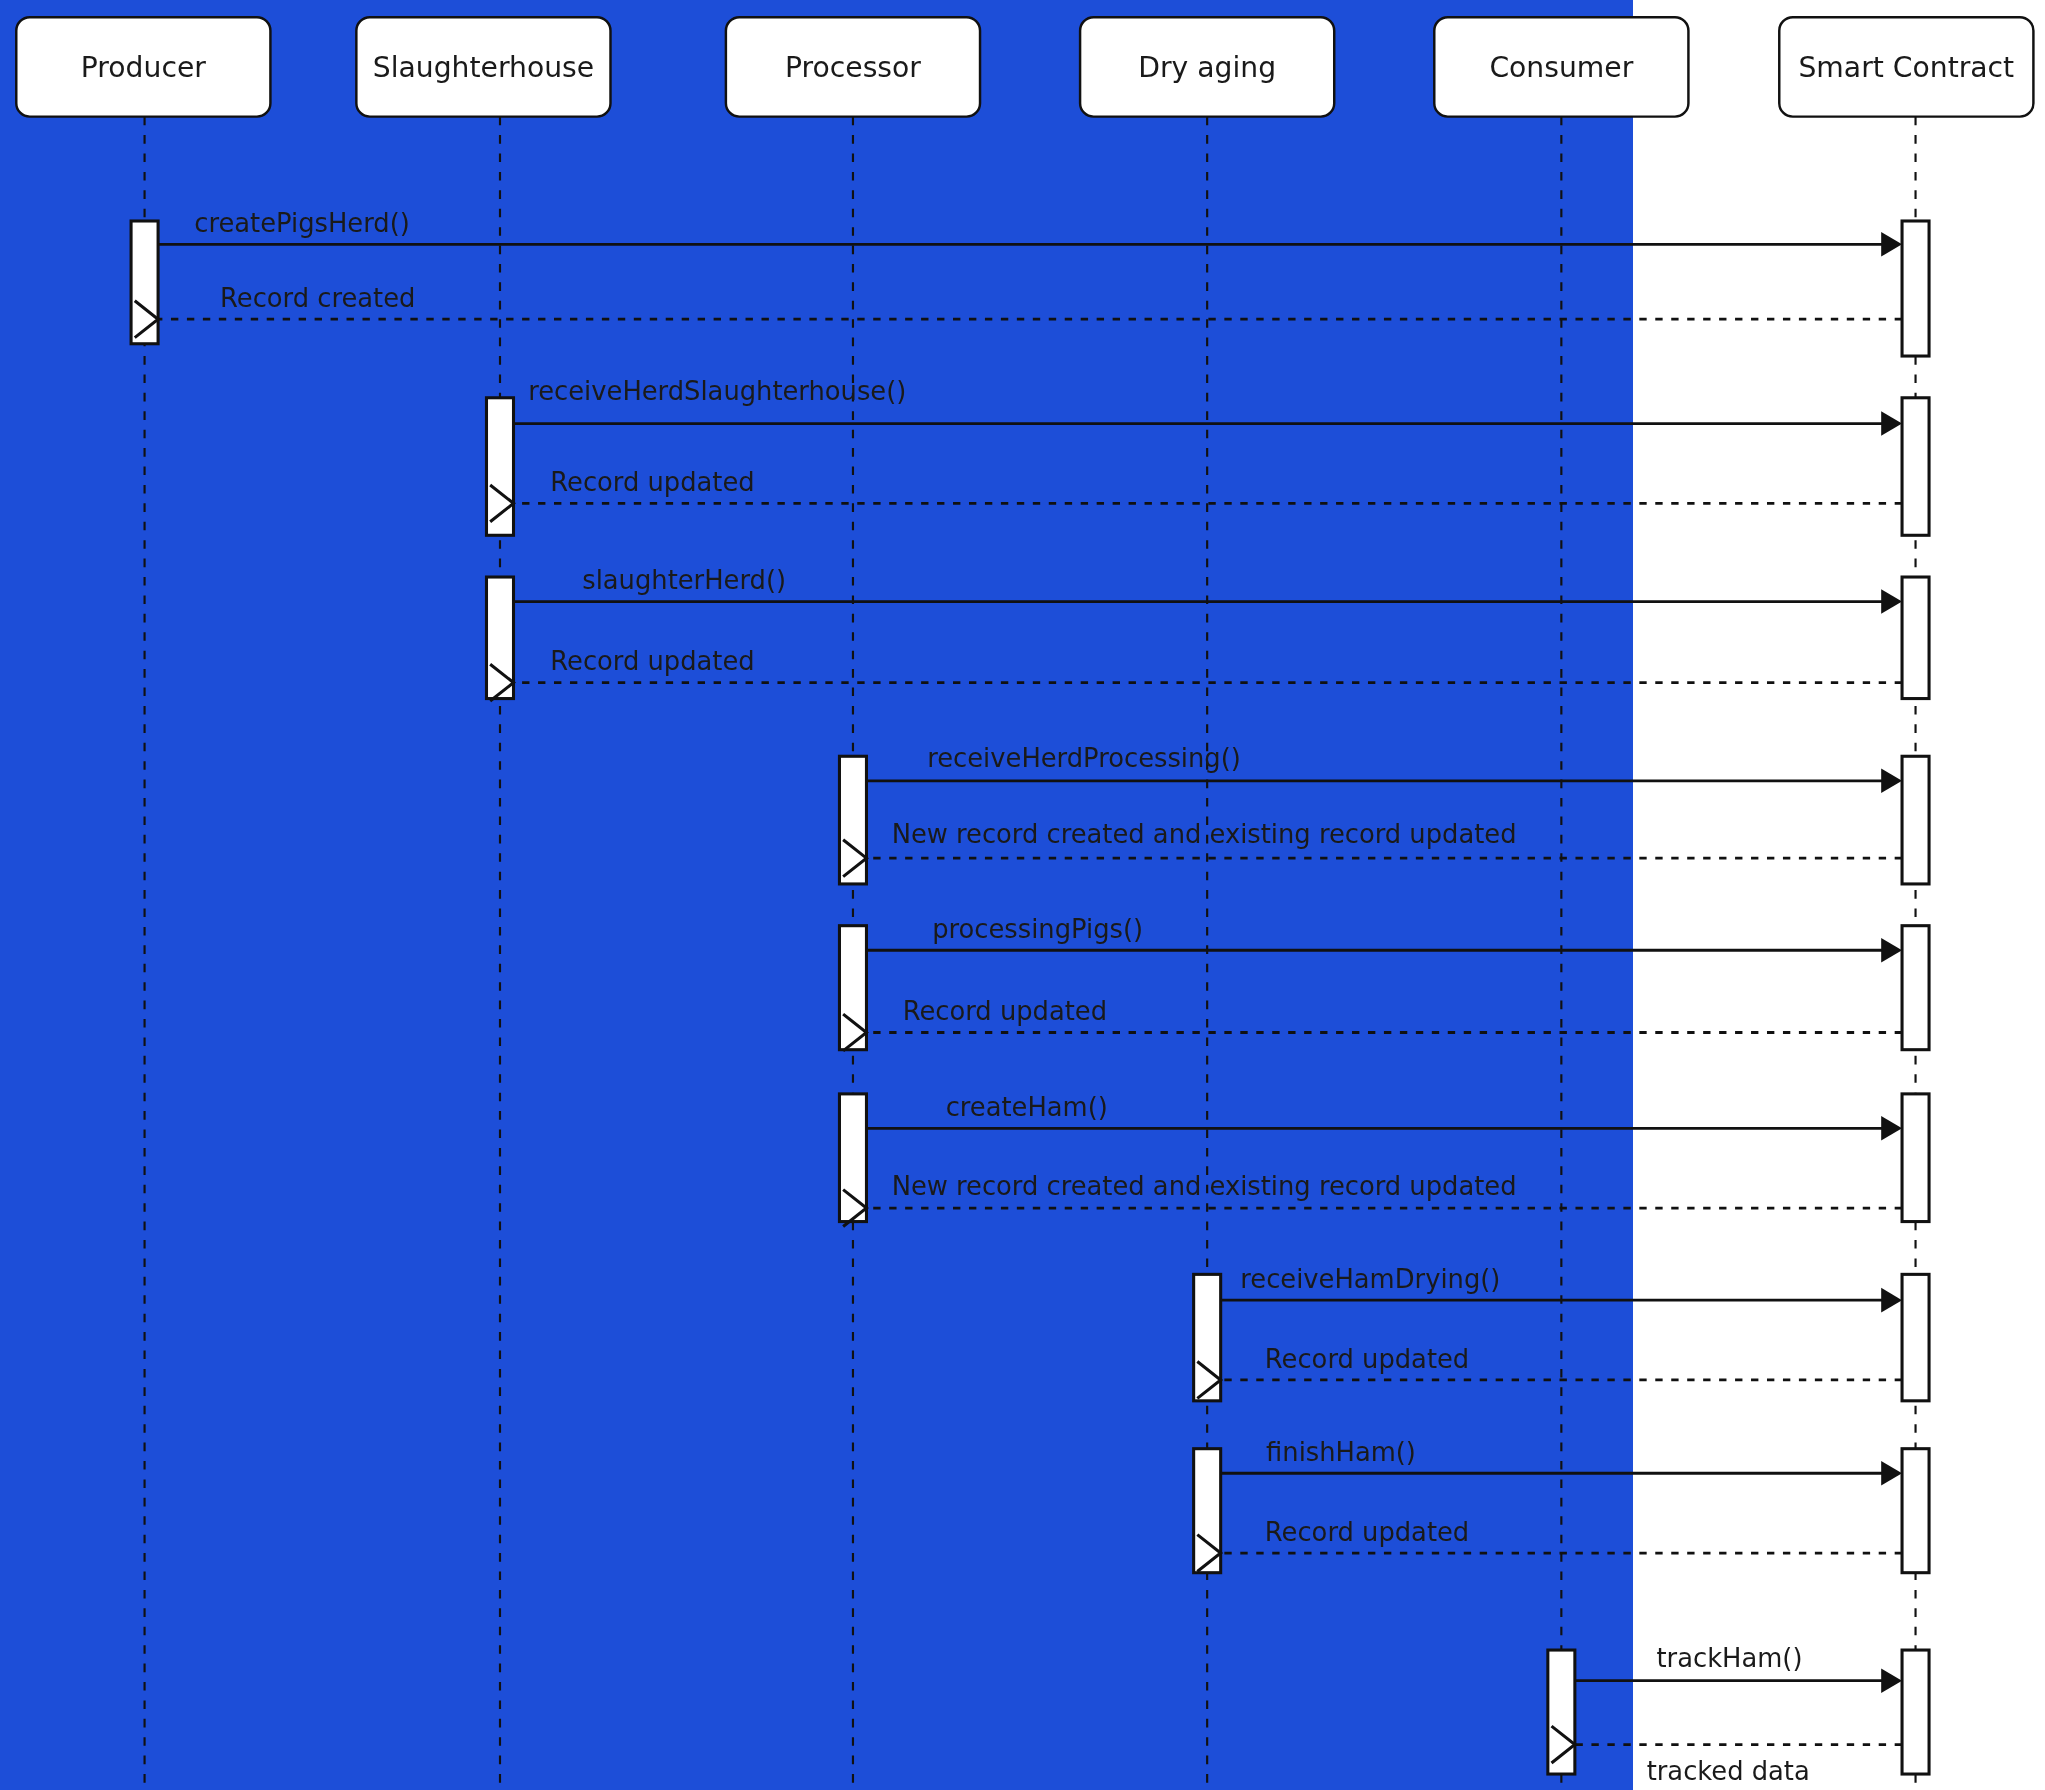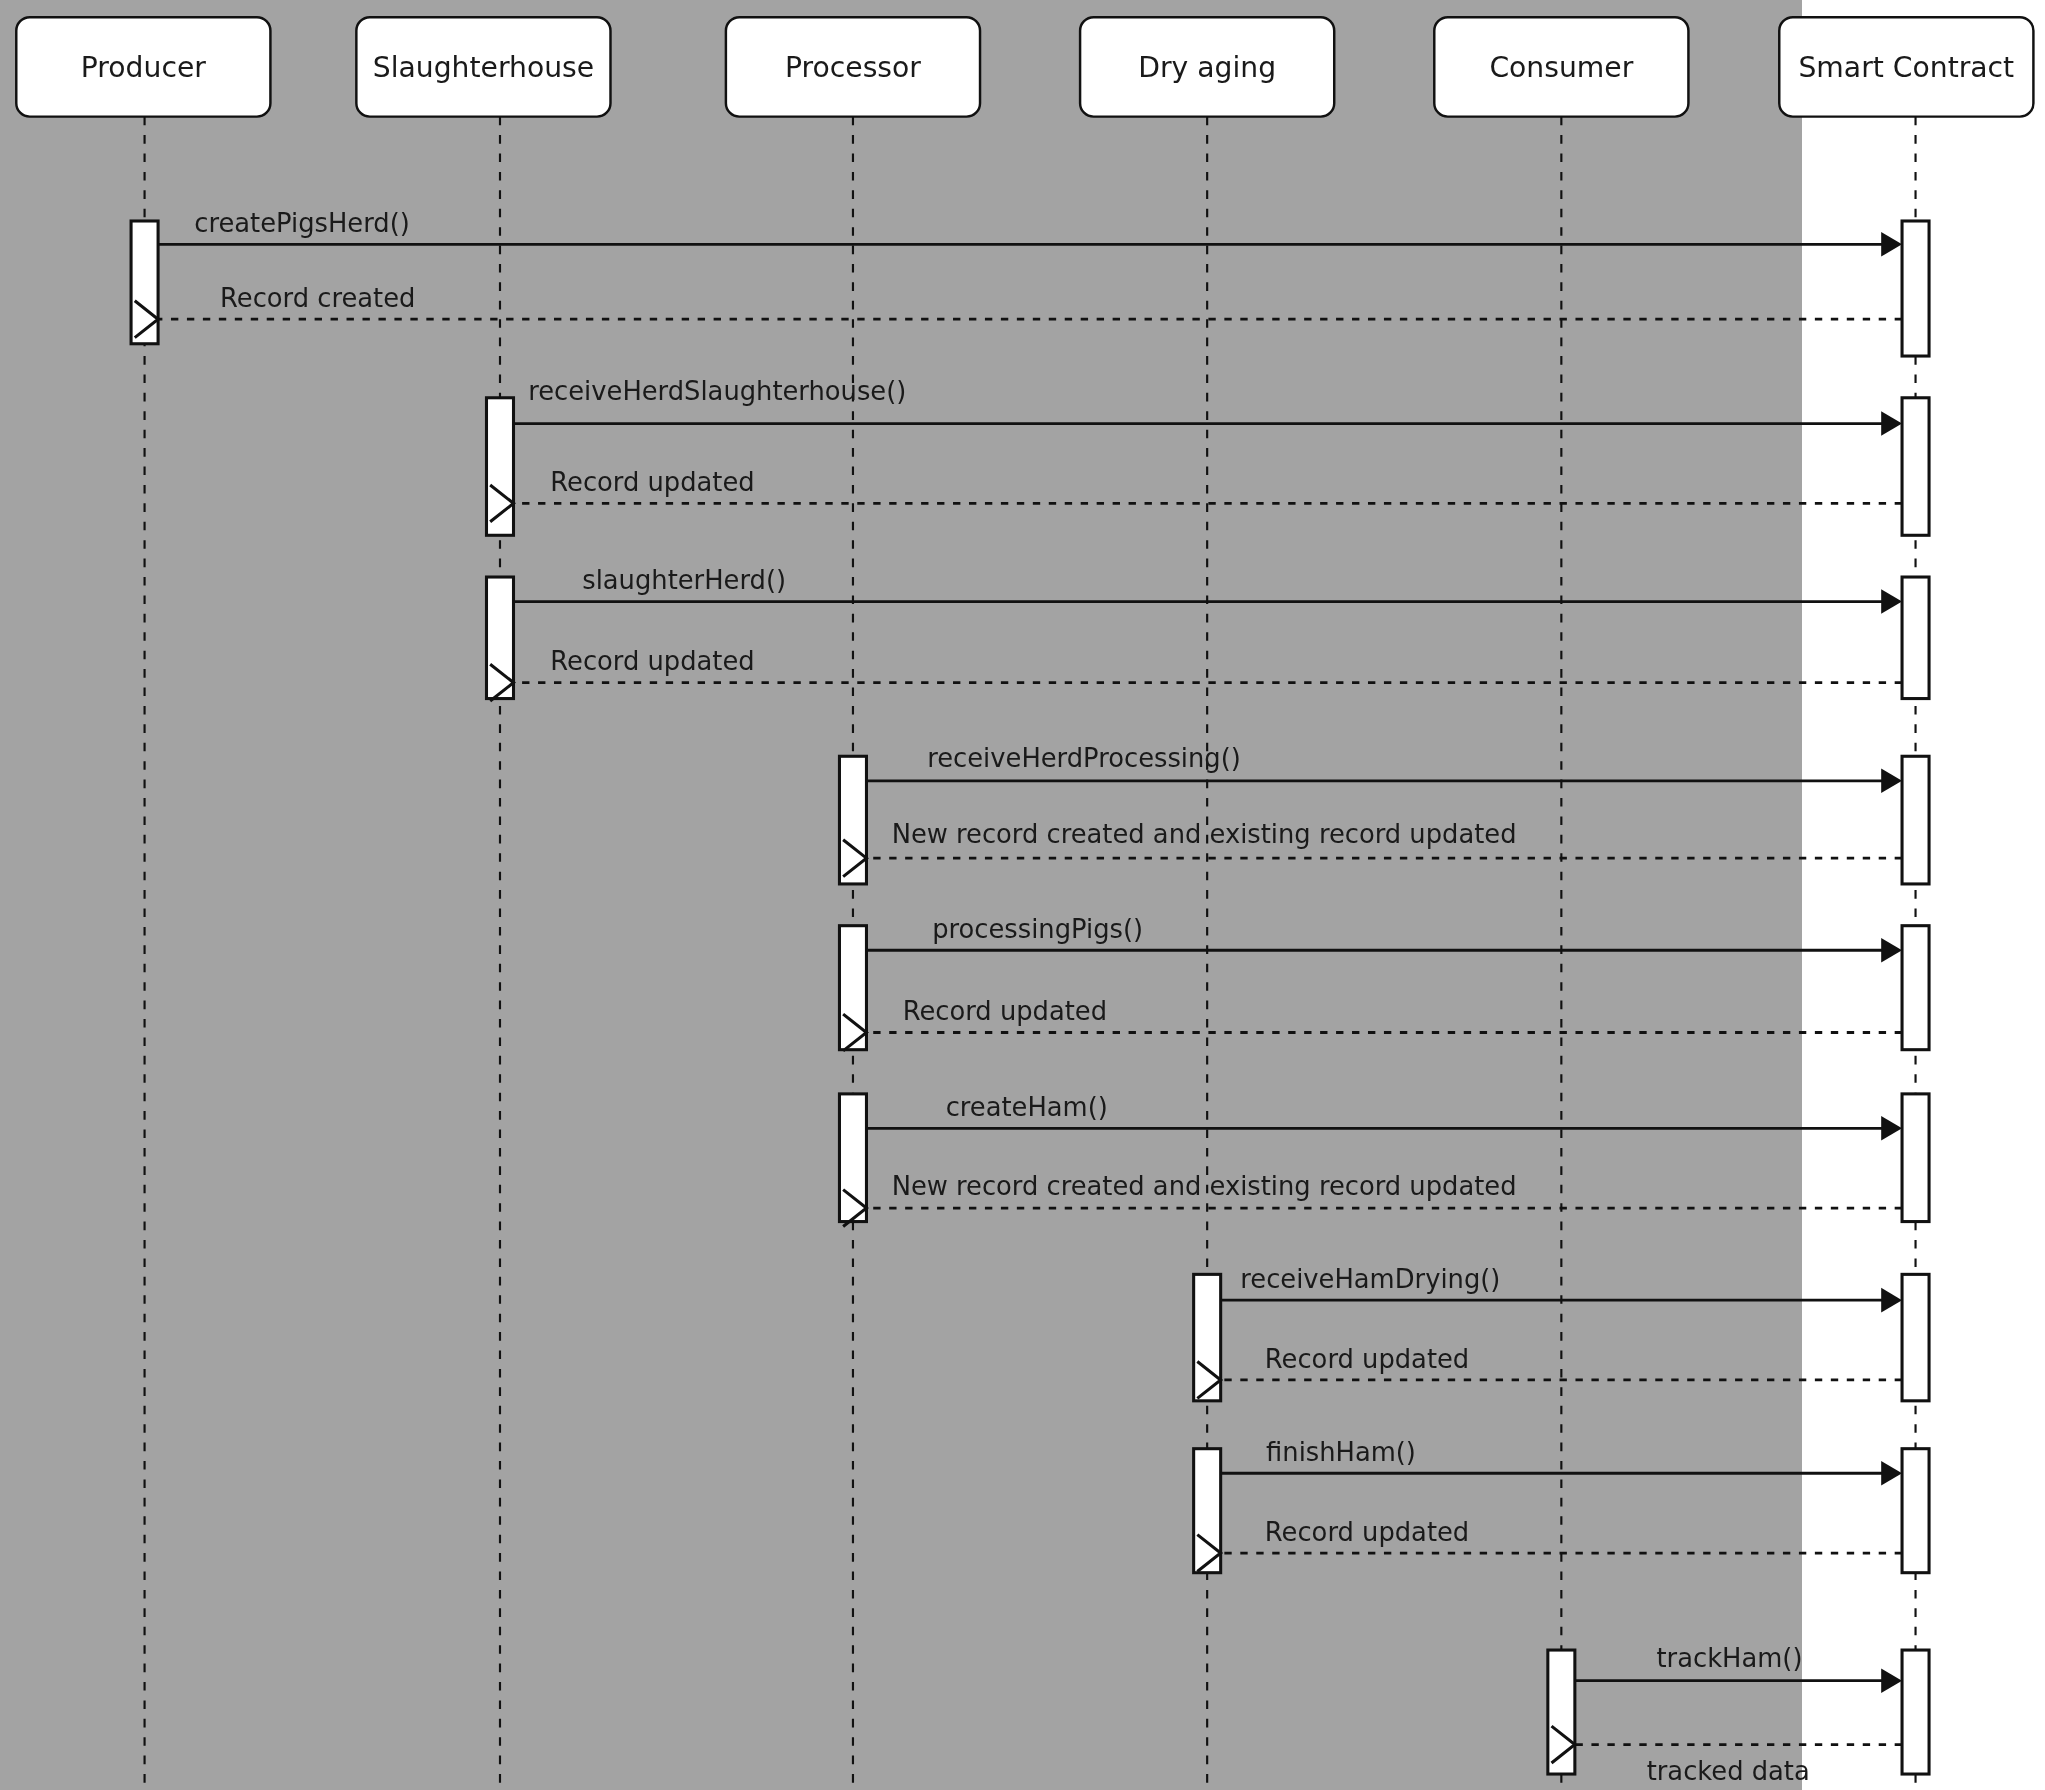--- a/index.html
+++ b/index.html
@@ -1,24 +1,24 @@
 <!DOCTYPE html>
 <html style="font-size:9.8px"><head>
 <meta charset="utf-8">
 <style>
   html, body {
     margin: 0;
     padding: 0;
     background: #ffffff;
   }
   #diagram-root {
-    width: 1802px;
+    width: 1633px;
     height: 1790px;
     position: relative;
-    background: #a3a3a3;
+    background: #1d4ed8;
     font-family: "DejaVu Sans", sans-serif;
   }
   svg.seq {
     display: block;
     width: 2046px;
     height: 1790px;
   }
   .lifeline-box {
     fill: #ffffff;
     stroke: #111111;

